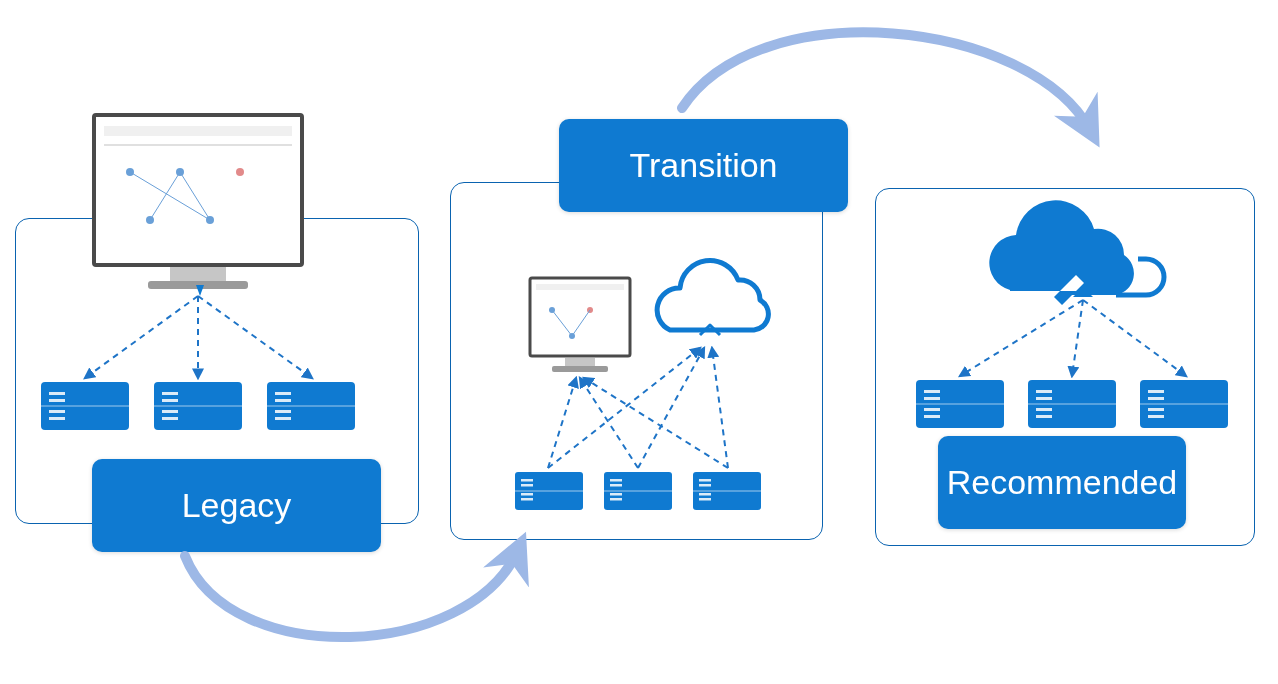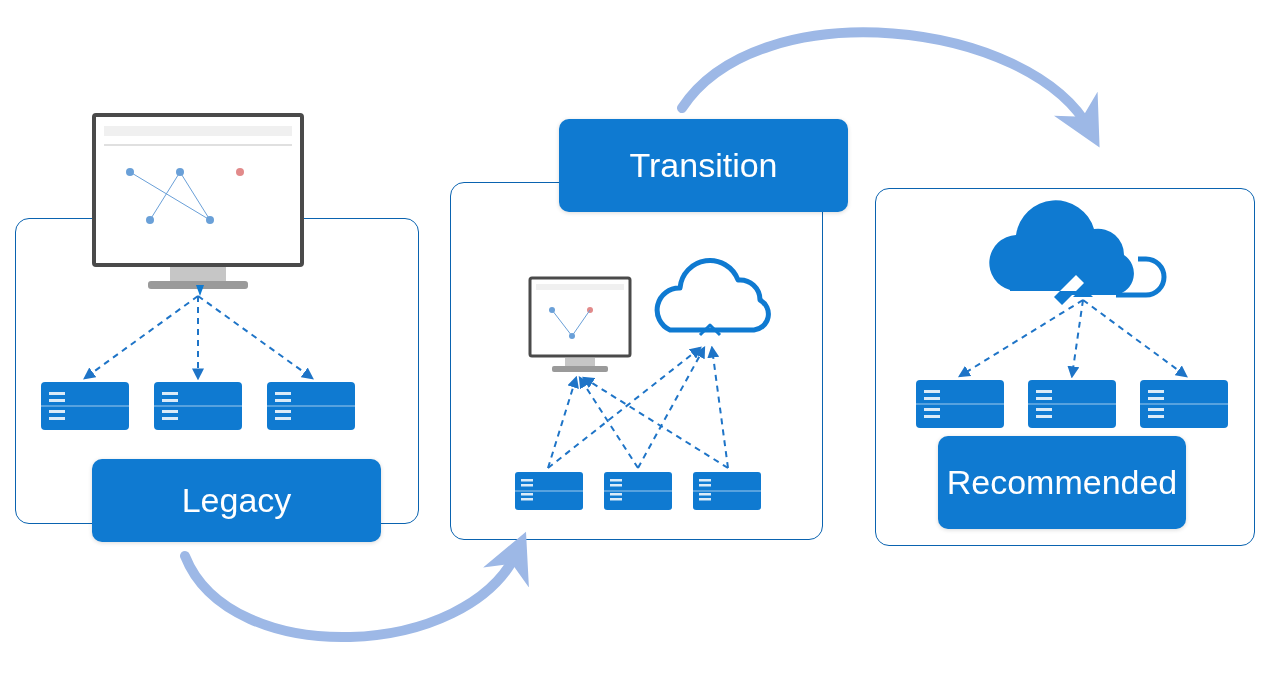--- a/index.html
+++ b/index.html
@@ -36,21 +36,21 @@
     width: 1278px;
     height: 684px;
     pointer-events: none;
   }
 </style>
 </head>
 <body>
 
 <div class="panel" style="left:15px; top:218px; width:404px; height:306px;"></div>
 
-<div class="label-box" style="left:92px; top:459px; width:289px; height:83px;border-radius:10px;">
+<div class="label-box" style="left:92px; top:459px; width:289px; height:93px;border-radius:10px;">
   <span>Legacy</span>
 </div>
 
 <div class="panel" style="left:450px; top:182px; width:373px; height:358px;"></div>
 
 <div class="label-box" style="left:548px; top:119px; width:289px; height:93px;margin-left:11px;">
   <span>Transition</span>
 </div>
 
 <div class="panel" style="left:875px; top:188px; width:380px; height:358px;"></div>

